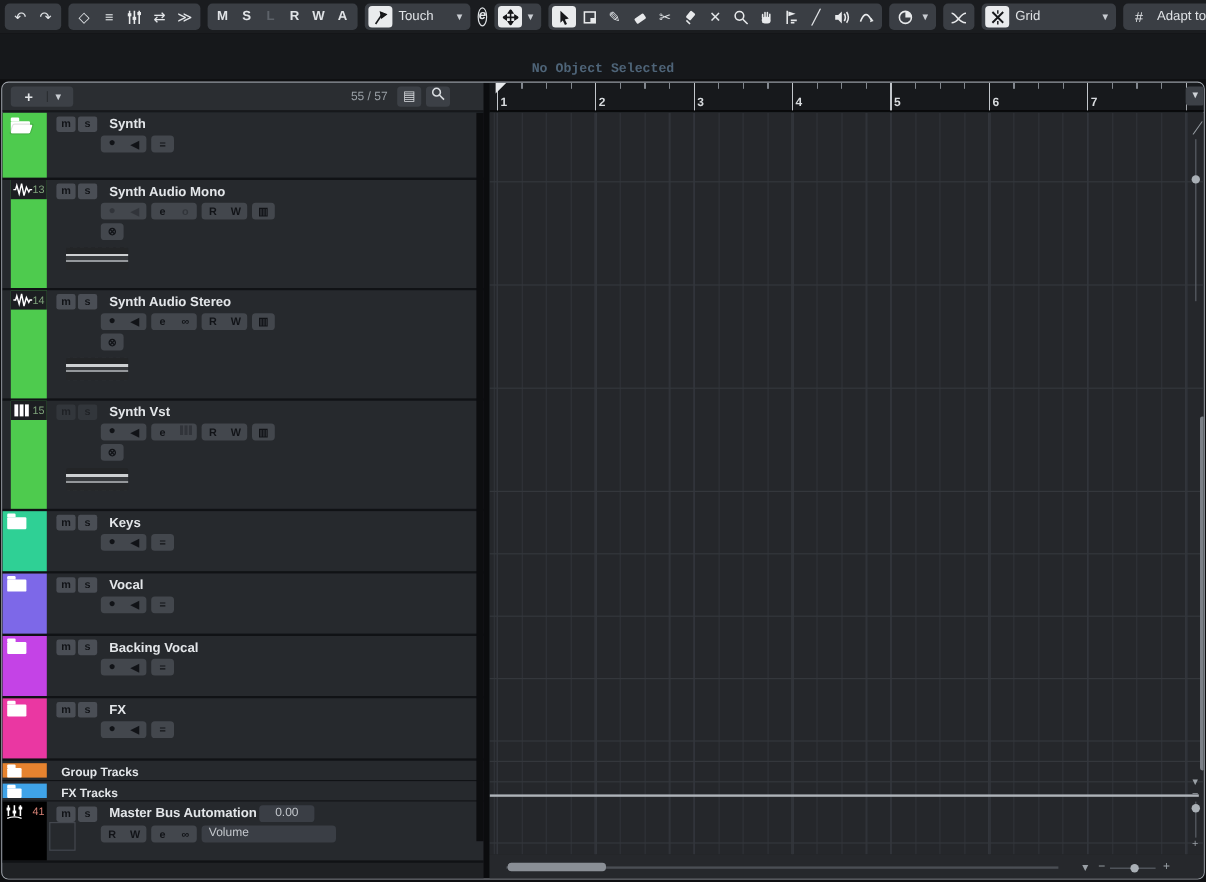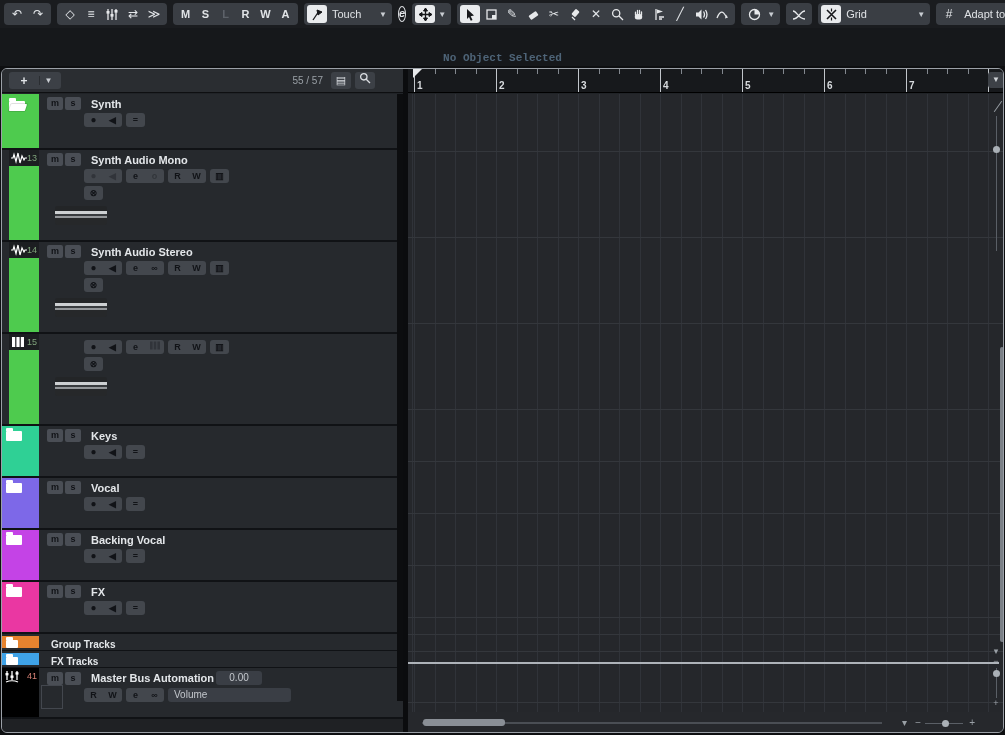--- a/index.html
+++ b/index.html
@@ -359,20 +359,25 @@
         <div class="striptop">
           <svg width="14" height="12">
               <rect x="1" y="1" width="3.2" height="10" fill="#fff"></rect>
               <rect x="5.4" y="1" width="3.2" height="10" fill="#fff"></rect>
               <rect x="9.8" y="1" width="3.2" height="10" fill="#fff"></rect>
             </svg>
           <span class="num">15</span>
         </div>
       </div>
       <div class="body">
+        <div class="row1">
+          <div class="lb dim">m</div>
+          <div class="lb dim">s</div>
+          <span class="tname">Synth Vst</span>
+        </div>
         <div class="r2">
           <div class="pill">
               <span class="pb rec">●</span>
               <span class="pb">◀</span>
             </div>
           <div class="pill">
               <span class="pb">e</span>
               <span class="pb dim"><svg width="12" height="9">
                   <rect x="1" y="0.5" width="2.6" height="8" fill="#111317"></rect>
                   <rect x="4.7" y="0.5" width="2.6" height="8" fill="#111317"></rect>
@@ -522,21 +527,21 @@
         </div>
         <div class="r2">
           <div class="pill">
               <span class="pb">R</span>
               <span class="pb">W</span>
             </div>
           <div class="pill">
               <span class="pb">e</span>
               <span class="pb">∞</span>
             </div>
-          <div class="vbox" style="width:123px;text-align:left;padding-left:6px">Volume</div>
+          <div class="vbox" style="width:112px;text-align:left;padding-left:6px">Volume</div>
         </div>
         <div class="sq"></div>
       </div>
     </div>
   </div>
 
   <div class="divider"></div>
 
   <div class="arrange">
     <div class="grid"></div>

